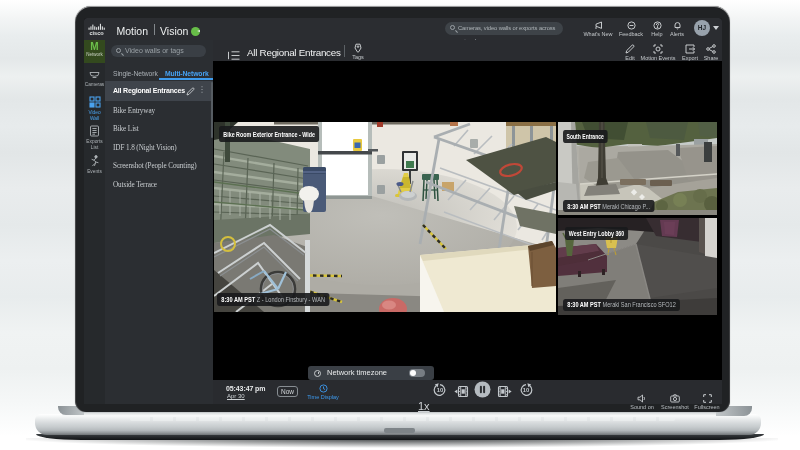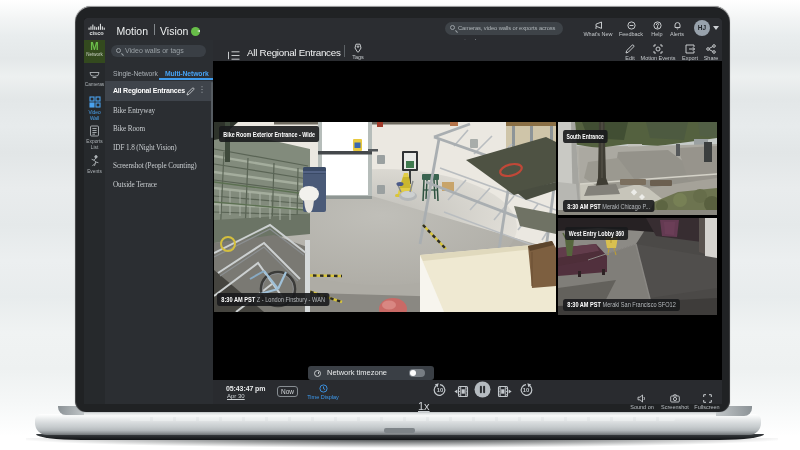--- a/index.html
+++ b/index.html
@@ -188,21 +188,21 @@
 <div class="abs" id="tabline"></div>
 <div class="abs" id="selrow">
     <span class="t">All Regional Entrances</span>
 <svg style="position:absolute;right:18px;top:6px;" width="9" height="9" viewBox="0 0 9 9" fill="none" stroke="#c9cdd0" stroke-width="0.9">
       <path d="M1 8 L1.6 5.9 L6.3 1.2 Q7 .5 7.7 1.2 Q8.4 1.9 7.7 2.6 L3 7.3 Z"></path>
     </svg>
 <span style="position:absolute;right:7px;top:4px;color:#aab0b4;font-size:8px;letter-spacing:0;">⋮</span>
 </div>
 <div class="abs" style="left:210.5px;top:82px;width:2px;height:56px;background:#565c62;border-radius:1px;"></div>
 <div class="sbitem" style="top:107px;">Bike Entryway</div>
-<div class="sbitem" style="top:125px;">Bike Room</div>
+<div class="sbitem" style="top:125px;">Bike List</div>
 <div class="sbitem" style="top:144px;">IDF 1.8 (Night Vision)</div>
 <div class="sbitem" style="top:162px;">Screenshot (People Counting)</div>
 <div class="sbitem" style="top:181px;">Outside Terrace</div>
 
 <div class="abs" id="header"></div>
 <div class="abs" style="left:228px;top:46px;">
 <svg width="12" height="9" viewBox="0 0 12 9" fill="none" stroke="#c6c9cb" stroke-width="1">
       <path d="M0.5 0.8 L0.5 8.2 M3.5 0.8 L11.5 0.8 M3.5 4.5 L11.5 4.5 M3.5 8.2 L11.5 8.2"></path>
     </svg>
 </div>

